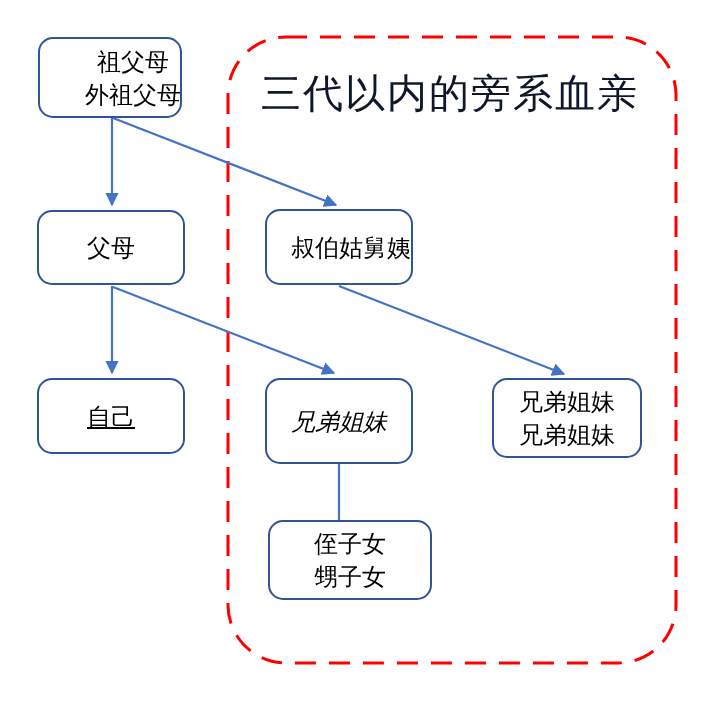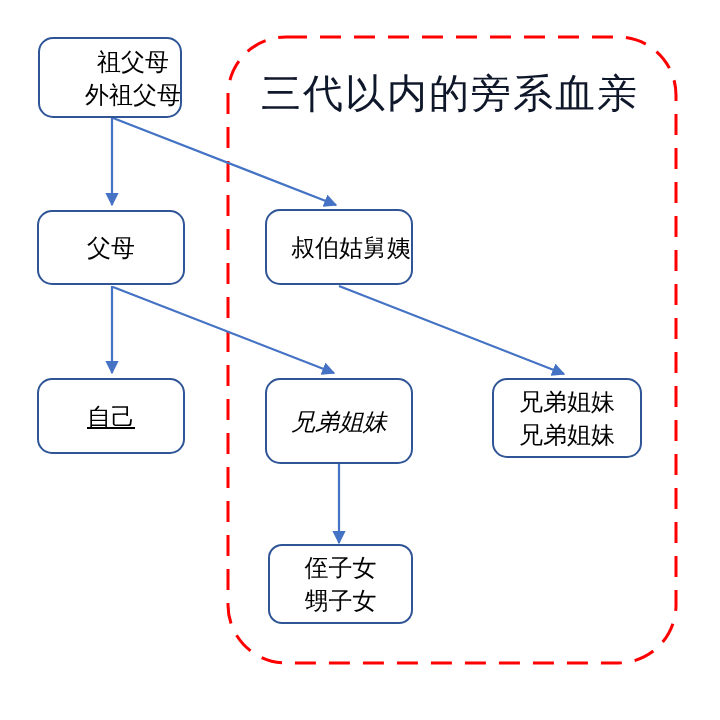--- a/index.html
+++ b/index.html
@@ -94,18 +94,18 @@
 
   <div class="node" style="left:265px; top:378px; width:148px; height:86px;font-style:italic;">
     <div>兄弟姐妹</div>
   </div>
 
   <div class="node" style="left:492px; top:378px; width:150px; height:80px;">
     <div>兄弟姐妹</div>
     <div>兄弟姐妹</div>
   </div>
 
-  <div class="node" style="left:268px; top:544px; width:145px; height:80px;border-radius:14px;">
+  <div class="node" style="left:268px; top:520px; width:164px; height:80px;">
     <div>侄子女</div>
     <div>甥子女</div>
   </div>
 
 </div>
 
 </body></html>

